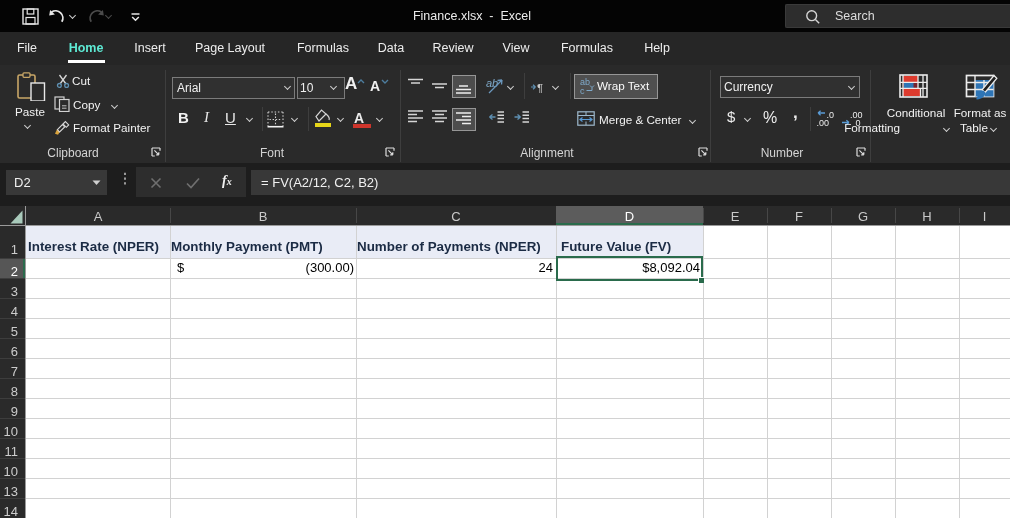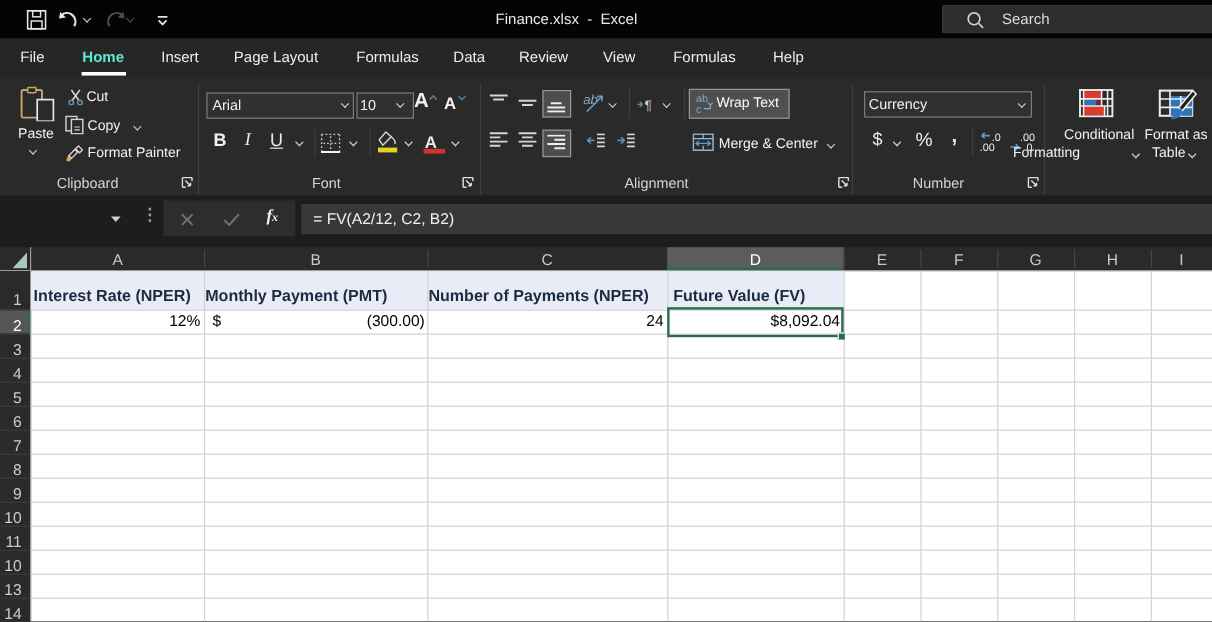--- a/index.html
+++ b/index.html
@@ -265,20 +265,21 @@
     <path d="M12 2.5 V23.5 M3.5 9.5 H30.5 M3.5 16.5 H30.5 M21 7 V23.5 M12 16.5 H30.5" stroke="#ececec" stroke-width="1.4" fill="none"></path>
     <polygon points="31,2.5 33.8,5.3 22,19.5 19.2,16.7" fill="#1f1f1f" stroke="#ececec" stroke-width="1.3"></polygon>
     <path d="M20.5 17.5 L22.5 19.8 C22 24,17.5 27,13 26.3 C14.8 23.8,15 20.5,17.5 18.2 Z" fill="#2e75b6"></path>
   </svg>
   <div class="rtxt" style="left:944px;top:41px;width:72px;text-align:center">Format as</div>
   <div class="rtxt" style="left:938px;top:56px;width:72px;text-align:center">Table</div>
   <div class="chev" style="left:991px;top:61px"></div>
 </div>
 
 <div id="fbar">
+  <div class="ffield" style="left:6px;top:7px;width:101px;height:25px;line-height:25px;padding-left:8px;font-size:13px">D2</div>
   <svg class="abs" style="left:92px;top:17px" width="9" height="6" viewBox="0 0 9 6">
         <path d="M0.5 0.5 L4.5 5 L8.5 0.5 Z" fill="#cfcfcf"></path>
       </svg>
   <div class="abs" style="left:118px;top:7px;color:#9a9a9a;font-size:14px;font-weight:bold;letter-spacing:0">⋮</div>
   <div class="abs" style="left:136px;top:4px;width:110px;height:30px;background:#2d2d2d"></div>
   <svg class="abs" style="left:150px;top:14px" width="12" height="12" viewBox="0 0 12 12">
         <path d="M1.5 1.5 L10.5 10.5 M10.5 1.5 L1.5 10.5" stroke="#6f6f6f" stroke-width="1.6"></path>
       </svg>
   <svg class="abs" style="left:186px;top:14px" width="14" height="12" viewBox="0 0 14 12">
         <path d="M1 6.5 L5 10.5 L13 1.5" stroke="#6f6f6f" stroke-width="1.7" fill="none"></path>
@@ -368,21 +369,20 @@
     <div class="hline" style="top:212px"></div>
     <div class="hline" style="top:232px"></div>
     <div class="hline" style="top:252px"></div>
     <div class="hline" style="top:272px"></div>
 
     <div class="hdrt" style="left:2px;top:13px">Interest Rate (NPER)</div>
     <div class="hdrt" style="left:145px;top:13px">Monthly Payment (PMT)</div>
     <div class="hdrt" style="left:331px;top:13px">Number of Payments (NPER)</div>
     <div class="hdrt" style="left:535px;top:13px">Future Value (FV)</div>
 
-    <div class="cellt" style="left:0;top:34px;width:141px;text-align:right">12%</div>
     <div class="cellt" style="left:151px;top:34px">$</div>
     <div class="cellt" style="left:150px;top:34px;width:178px;text-align:right">(300.00)</div>
     <div class="cellt" style="left:330px;top:34px;width:197px;text-align:right">24</div>
     <div class="cellt" style="left:530px;top:34px;width:144px;text-align:right">$8,092.04</div>
 
     <div class="abs" style="left:530px;top:30px;width:147px;height:25px;border:2px solid #2a6b4c"></div>
     <div class="abs" style="left:672px;top:51px;width:6px;height:6px;background:#2a6b4c;border-left:1px solid #fff;border-top:1px solid #fff"></div>
   </div>
 </div>
 

